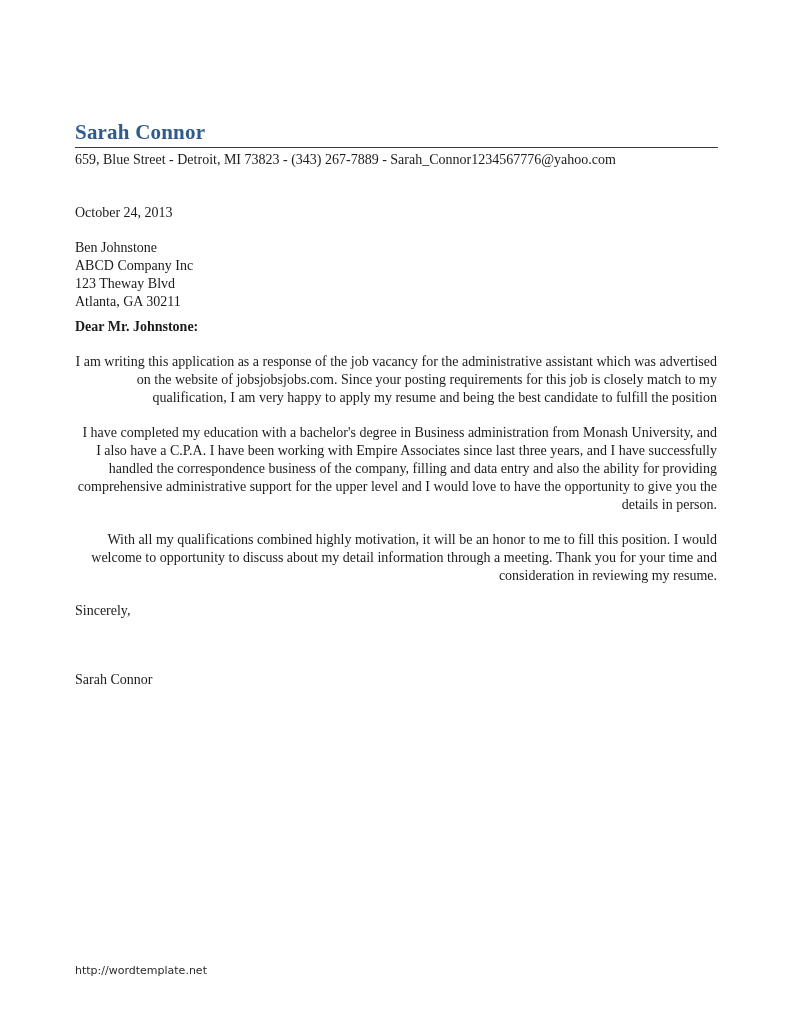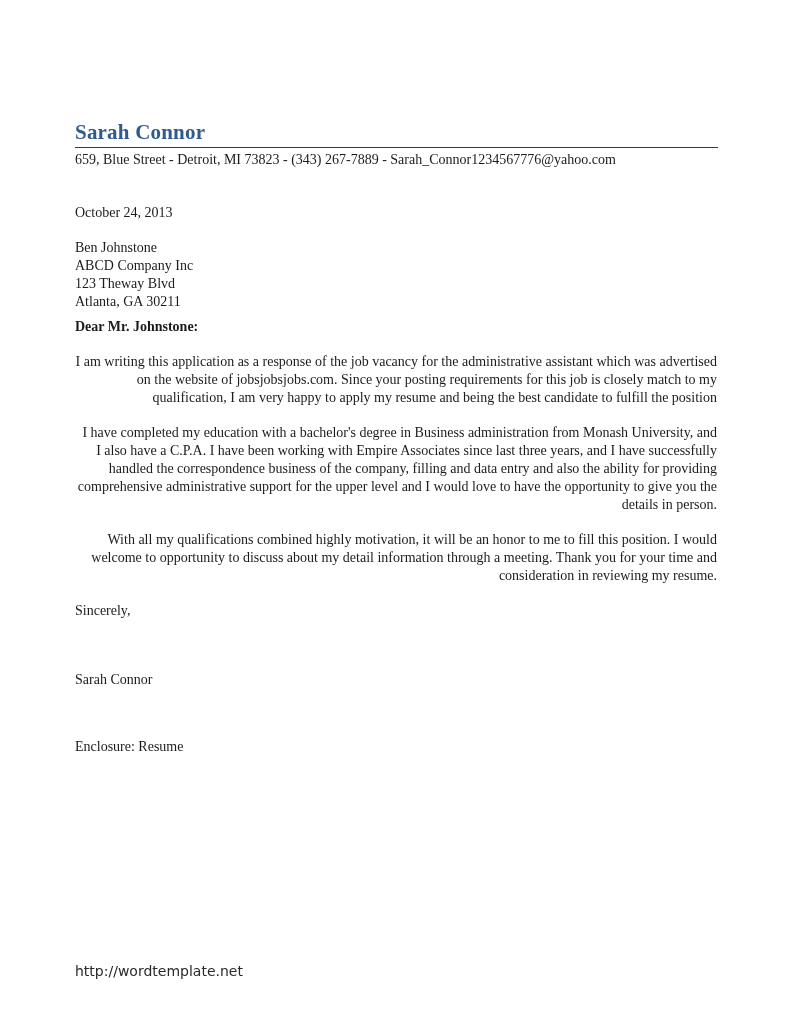--- a/index.html
+++ b/index.html
@@ -35,21 +35,21 @@
   .salutation { margin-top: 7px; font-weight: bold; }
   .body-paragraph { margin: 17px 0 0 0; max-width: 643px; text-align: right; }
   .closing { margin-top: 17px; }
   .signature-name { margin-top: 51px; }
   .enclosure-line { margin-top: 49px; }
   .footer-url {
     position: absolute;
     left: 75px;
     top: 962px;
     font-family: "DejaVu Sans", sans-serif;
-    font-size: 14px;
+    font-size: 11px;
     color: #2a2a2a;
   }
 </style>
 </head>
 <body>
 
 <div class="page">
 
   <div>
     <div class="letterhead-name" style="color: rgb(46, 91, 140);">Sarah Connor</div>
@@ -71,17 +71,16 @@
   <p class="body-paragraph">I am writing this application as a response of the job vacancy for the administrative assistant which was advertised on the website of jobsjobsjobs.com. Since your posting requirements for this job is closely match to my qualification, I am very happy to apply my resume and being the best candidate to fulfill the position</p>
 
   <p class="body-paragraph">I have completed my education with a bachelor's degree in Business administration from Monash University, and I also have a C.P.A. I have been working with Empire Associates since last three years, and I have successfully handled the correspondence business of the company, filling and data entry and also the ability for providing comprehensive administrative support for the upper level and I would love to have the opportunity to give you the details in person.</p>
 
   <p class="body-paragraph">With all my qualifications combined highly motivation, it will be an honor to me to fill this position. I would welcome to opportunity to discuss about my detail information through a meeting. Thank you for your time and consideration in reviewing my resume.</p>
 
   <div class="closing">Sincerely,</div>
 
   <div class="signature-name">Sarah Connor</div>
 
-  <div class="enclosure-line">Enclosure: Resume</div>
 
   <div class="footer-url">http://wordtemplate.net</div>
 
 </div>
 
 </body></html>

